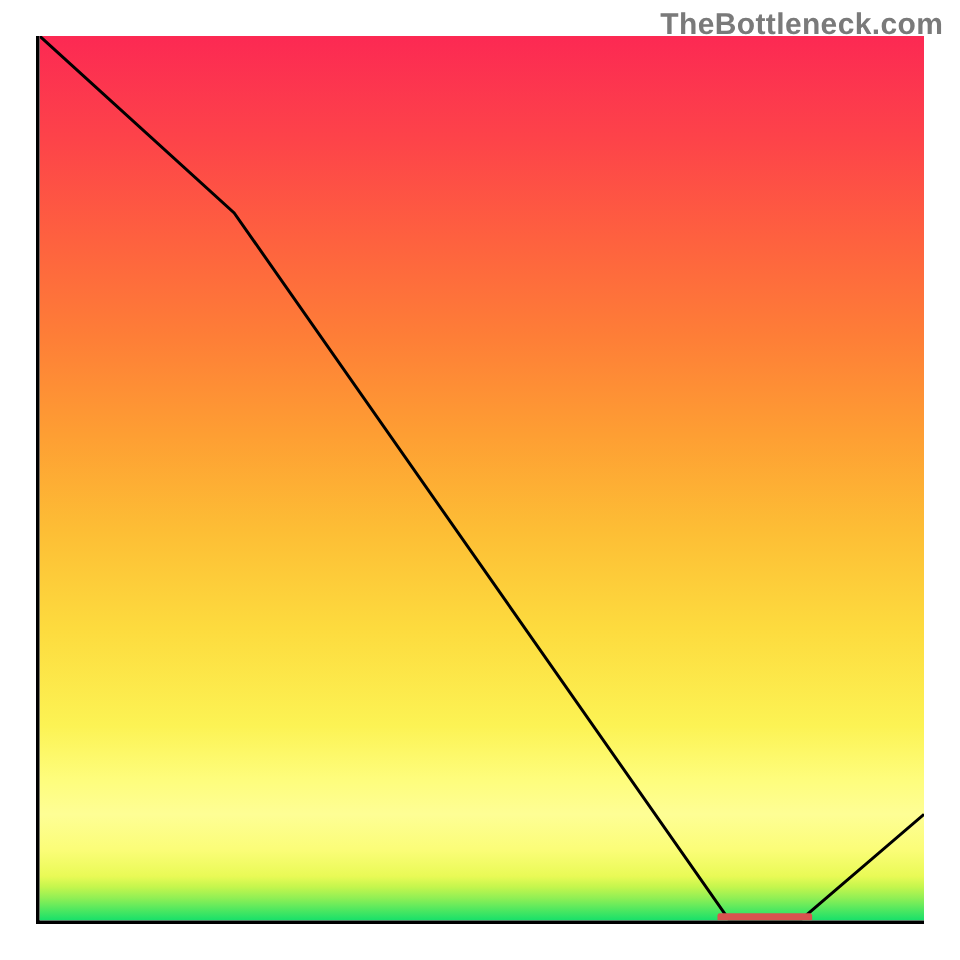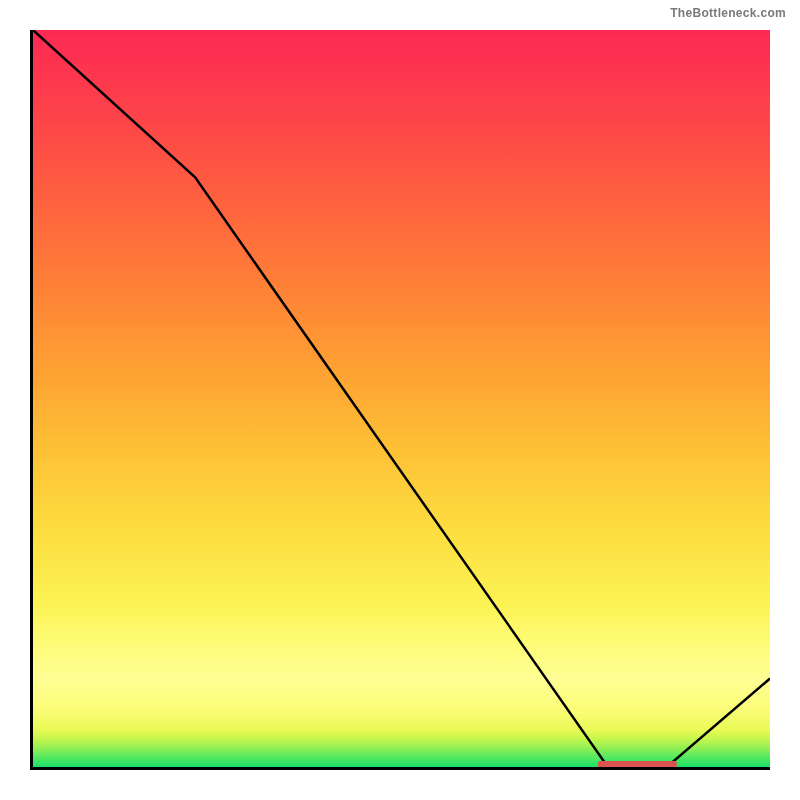--- a/index.html
+++ b/index.html
@@ -8,21 +8,21 @@
     height: 800px;
     background: #ffffff;
     font-family: Arial, sans-serif;
     position: relative;
     overflow: hidden;
   }
   .attribution {
     position: absolute;
     top: 6px;
     right: 14px;
-    font-size: 12px;
+    font-size: 25px;
     font-weight: bold;
     color: #7a7a7a;
     letter-spacing: 0.3px;
     text-align: center;
   }
   .plot-area {
     position: absolute;
     left: 30px;
     top: 30px;
     width: 740px;

